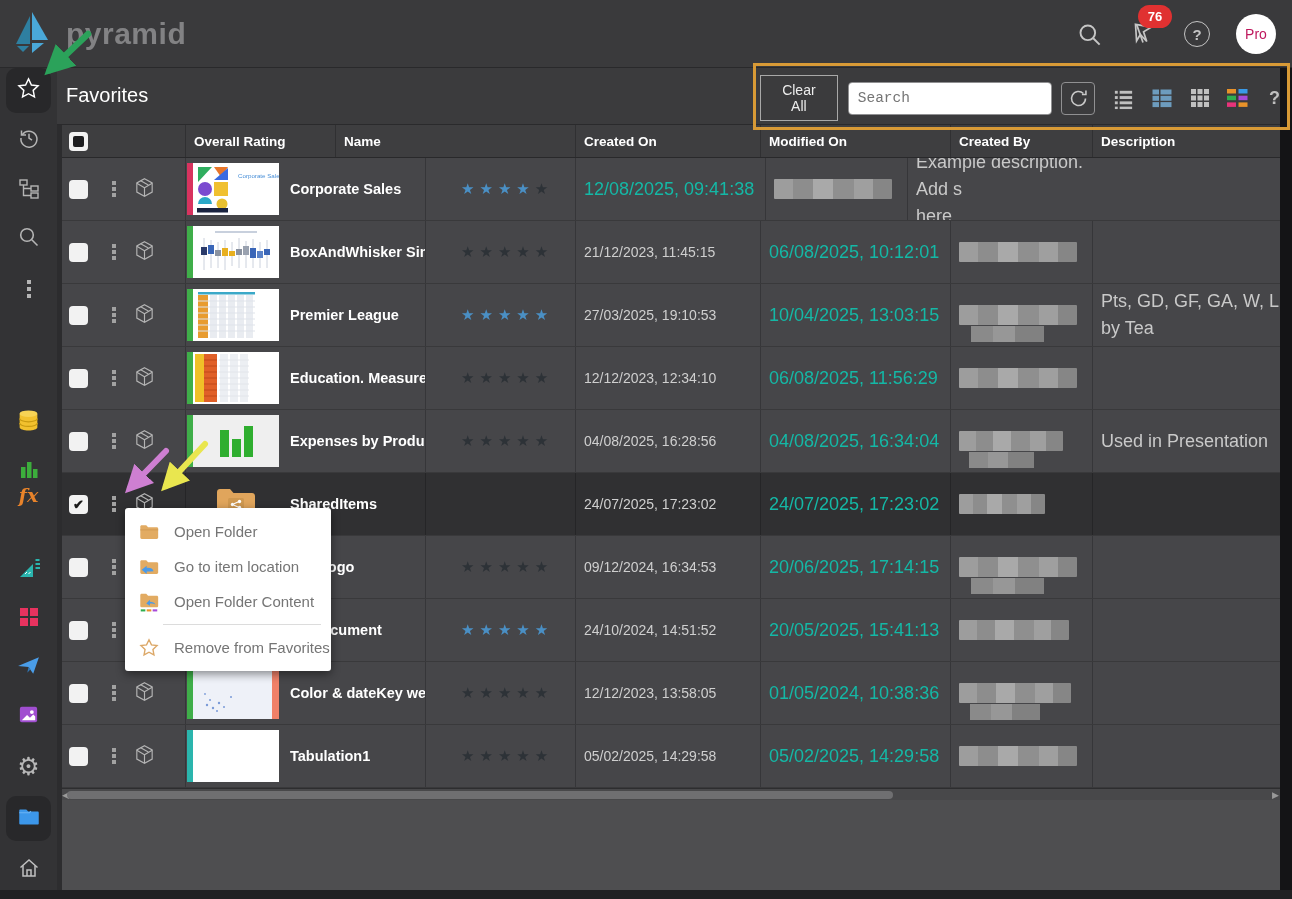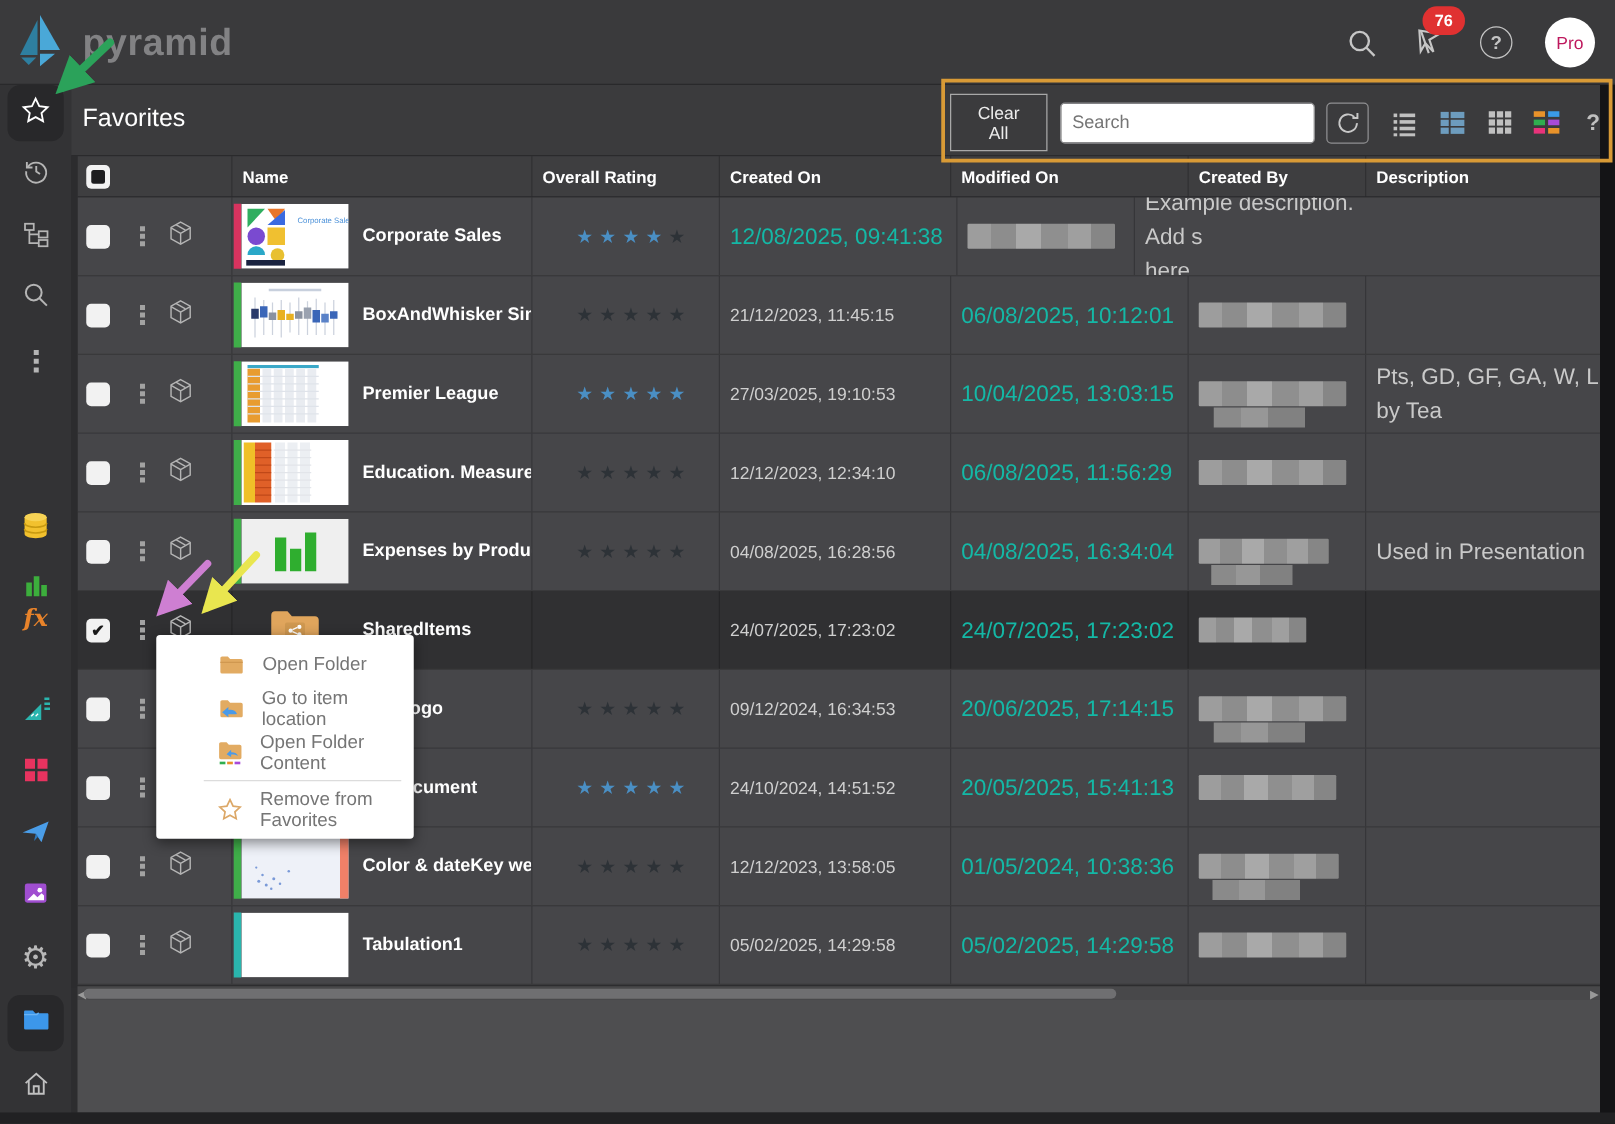--- a/index.html
+++ b/index.html
@@ -23,21 +23,21 @@
   .sb-gear { color:#b8b8b8; font-size:25px; line-height:1; }
   .sb-fx { color:#e8832a; font-style:italic; font-weight:bold; font-size:19px; font-family:"DejaVu Serif", serif; }
   .sb-dots i { display:block; width:4px; height:4px; background:#b5b5b5; margin:3px auto; }
 
   
   .pagehead { position:absolute; left:57px; top:68px; width:1223px; height:57px; background:#3b3b3d; border-bottom:1px solid #2a2a2c; }
   .page-title { position:absolute; left:9px; top:16px; color:#fff; font-size:20px; }
   .toolbar { position:absolute; left:703px; top:11px; height:38px; display:flex; align-items:center; }
   .btn-clear { border:1px solid #a8a8a8; border-radius:0; background:transparent; color:#ececec; font-size:14px; padding:6px 12px; font-family:inherit; }
   .search-group { display:flex; margin-left:10px; width:206px; height:33px; border:1px solid #909092; border-radius:4px; overflow:hidden; }
-  .search-group input { flex:1; border:none; outline:none; background:#fff; padding:0 9px; font-size:14.5px; color:#8b5cf6; font-family:Liberation Sans, sans-serif; }
+  .search-group input { flex:1; border:none; outline:none; background:#fff; padding:0 9px; font-size:14.5px; color:#8b5cf6; font-family:Liberation Mono, monospace; }
   .btn-refresh { margin-left:9px; width:34px; height:33px; border:1px solid #909092; border-radius:4px; display:flex; align-items:center; justify-content:center; background:transparent; }
   .view-icons { display:flex; align-items:center; gap:13px; margin-left:16px; }
   .vi { width:25px; height:25px; display:flex; align-items:center; justify-content:center; }
   .tb-help { color:#c0c0c0; font-size:18px; font-weight:bold; margin-left:6px; }
 
   
   .tablewrap { position:absolute; left:62px; top:125px; width:1218px; }
   .thead { display:flex; height:33px; background:#3e3e40; border-bottom:1px solid #29292b; }
   .thead .hcell { display:flex; align-items:center; color:#fff; font-size:13.5px; font-weight:bold; padding-left:8px; }
   .trow { display:flex; height:63px; background:#464649; border-bottom:1px solid #39393b; }
@@ -69,21 +69,21 @@
   .left-gap { position:absolute; left:57px; top:125px; width:5px; height:665px; background:#2c2c2e; }
   .hscroll { position:absolute; left:62px; top:789px; width:1218px; height:11px; background:#48484a; display:flex; align-items:center; }
   .hthumb { position:absolute; left:5px; top:1.5px; width:826px; height:8px; background:#6f6f71; border-radius:4px; }
   .harrow { position:absolute; color:#999; font-size:9px; top:1px; }
   .empty-area { position:absolute; left:62px; top:800px; width:1218px; height:90px; background:#4e4e50; }
   .bottom-strip { position:absolute; left:0; top:890px; width:1292px; height:9px; background:#212123; }
   .right-strip { position:absolute; left:1280px; top:68px; width:12px; height:831px; background:#141416; }
 
   
   .ctxmenu { position:absolute; left:125px; top:508px; width:206px; background:#fff; border-radius:3px; box-shadow:0 3px 10px rgba(0,0,0,.45); padding:6px 0; z-index:30; }
-  .mi { display:flex; align-items:center; height:35px; padding-left:12px; color:#757575; font-size:15px; cursor:pointer;margin-left:36px; }
+  .mi { display:flex; align-items:center; height:35px; padding-left:12px; color:#757575; font-size:15px; cursor:pointer; }
   .mi .mic { width:24px; height:24px; margin-right:13px; display:flex; align-items:center; justify-content:center; }
   .msep { height:1px; background:#dcdcdc; margin:5px 10px 5px 38px; }
 
   
   .hl-box { position:absolute; left:753px; top:63px; width:537px; height:67px; border:3px solid #d89a36; z-index:40; pointer-events:none; }
   .arrows { position:absolute; left:0; top:0; width:1292px; height:899px; z-index:45; pointer-events:none; }
 </style>
 </head>
 <body>
 
@@ -283,22 +283,22 @@
       </div>
     </div>
   </div>
 
   <div class="tablewrap">
     <div class="thead">
       <div class="hcell c-cb">
           <span class="cbx mixed"></span>
         </div>
       <div class="hcell c-ic"></div>
+      <div class="hcell b-rate" style="width:150px">Overall Rating</div>
       <div class="hcell b-name" style="width:240px">Name</div>
-      <div class="hcell b-rate" style="width:150px">Overall Rating</div>
       <div class="hcell b-created" style="width:185px">Created On</div>
       <div class="hcell b-modified" style="width:190px">Modified On</div>
       <div class="hcell b-createdby" style="width:142px">Created By</div>
       <div class="hcell b-desc" style="width:188px">Description</div>
     </div>
     <div id="tbody">
         <div class="trow">
     <div class="cell c-cb">
             <span class="cbx"></span>
           </div>

